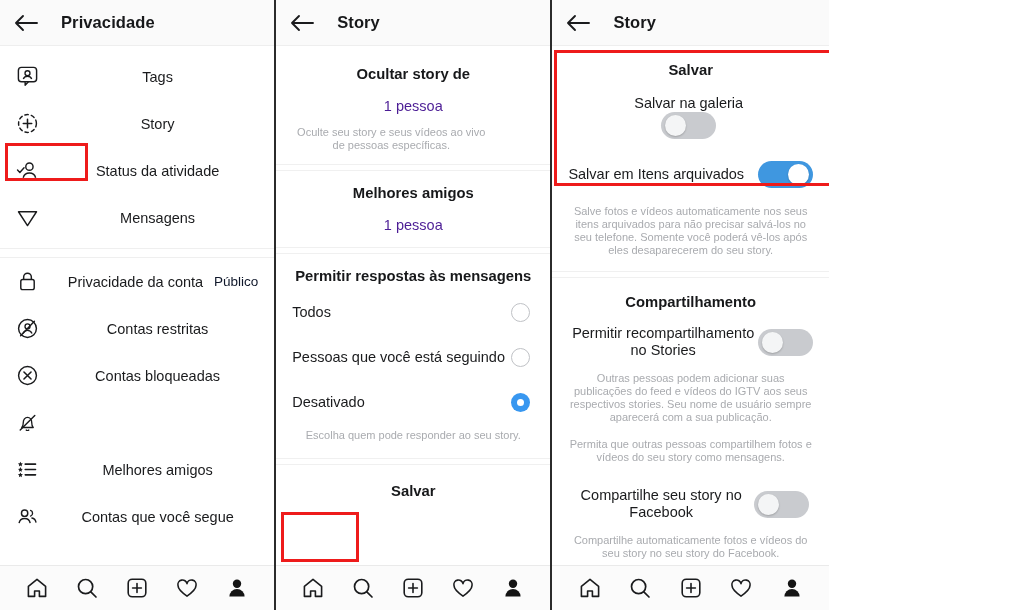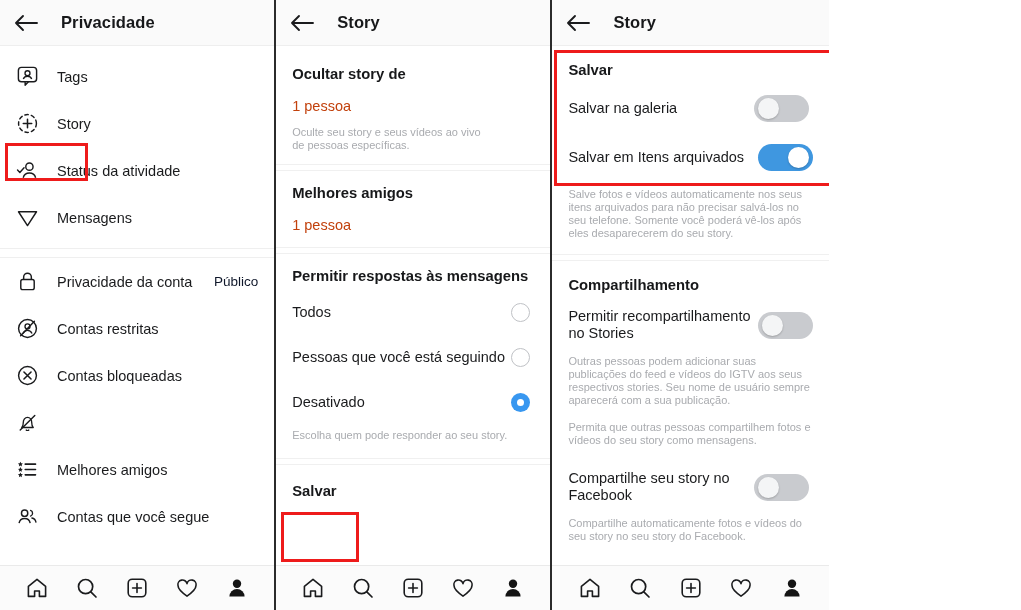--- a/index.html
+++ b/index.html
@@ -47,20 +47,21 @@
     color: #17181a;
     letter-spacing: 0.1px;
   }
 
   
   .body {
     flex: 1 1 auto;
     background: #ffffff;
     position: relative;
     overflow: hidden;
+    text-align: center;
   }
 
   
   .list-row {
     display: flex;
     align-items: center;
     height: 47px;
     padding-left: 14px;
     padding-right: 16px;
   }
@@ -97,21 +98,21 @@
 
   
   .sec-title {
     font-size: 14.8px;
     font-weight: bold;
     color: #17181a;
     padding: 16px 16px 6px 16px;
   }
   .sub-row {
     font-size: 14.5px;
-    color: #c2410c;
+    color: #4c1d95;
     padding: 10px 16px 12px 16px;
   }
   .helper {
     font-size: 11px;
     line-height: 13px;
     color: #a9abaf;
     padding: 0 16px 12px 16px;
   }
   .thin-div {
     height: 7px;
@@ -447,21 +448,21 @@
       </div>
       <div class="appbar-title">Story</div>
     </div>
 
     <div class="body">
 
       <div class="redbox" style="left:2px; top:4px; width:334px; height:136px;"></div>
 
       <div class="sec-title" style="padding-top:16px;">Salvar</div>
 
-      <div class="opt-row" style="">
+      <div class="opt-row" style="flex-direction:column;">
         <span class="opt-label">Salvar na galeria</span>
         <span class="toggle">
             <span class="knob"></span>
           </span>
       </div>
 
       <div class="opt-row" style="padding-right:16px;">
         <span class="opt-label">Salvar em Itens arquivados</span>
         <span class="toggle on">
             <span class="knob"></span>

